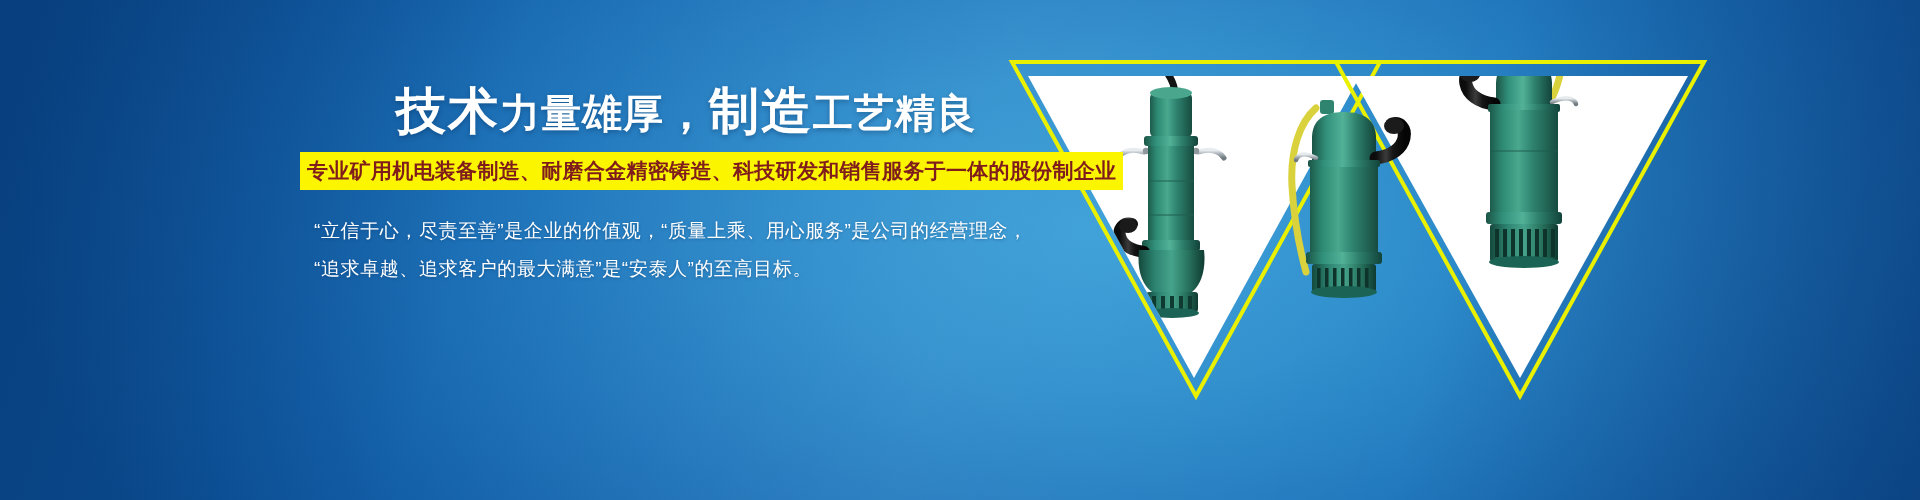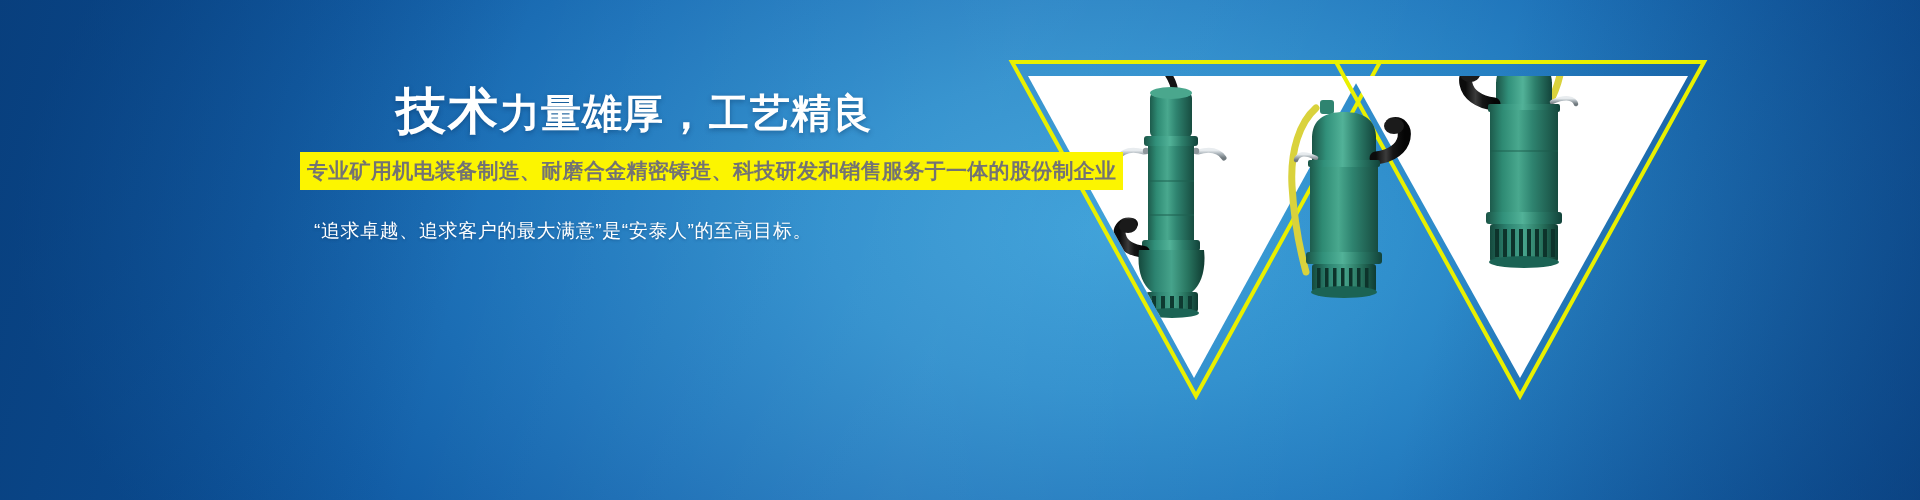--- a/index.html
+++ b/index.html
@@ -40,21 +40,21 @@
     text-shadow:0 2px 5px rgba(3,40,82,.38);
     display:flex; align-items:baseline;
   }
   .hl-big{ font-size:50px; font-weight:bold; letter-spacing:2px; }
   .hl-small{ font-size:40px; font-weight:bold; letter-spacing:1px; position:relative; top:-1px;}
   .hl-comma{ font-size:44px; font-weight:bold; }
 
   .yellow-bar{
     margin-top:16px;
     background:#fcf500;
-    color:#737373;
+    color:#7f1d1d;
     font-size:21px;
     font-weight:bold;
     line-height:1;
     padding:8px 7px 9px 7px;
     white-space:nowrap;
     display:inline-block;
     letter-spacing:.3px;
   }
 
   .para{
@@ -238,23 +238,25 @@
       </g>
     </svg>
   </div>
 
   <div class="text-col">
 
     <div class="headline">
       <span class="hl-big">技术</span>
       <span class="hl-small">力量雄厚</span>
       <span class="hl-comma">，</span>
+      <span class="hl-big">制造</span>
       <span class="hl-small">工艺精良</span>
     </div>
 
     <div class="yellow-bar">专业矿用机电装备制造、耐磨合金精密铸造、科技研发和销售服务于一体的股份制企业</div>
 
     <div class="para">
+      <div class="line indent">“立信于心，尽责至善”是企业的价值观，“质量上乘、用心服务”是公司的经营理念，</div>
       <div class="line indent">“追求卓越、追求客户的最大满意”是“安泰人”的至高目标。</div>
     </div>
   </div>
 
 </div>
 
 </body></html>

